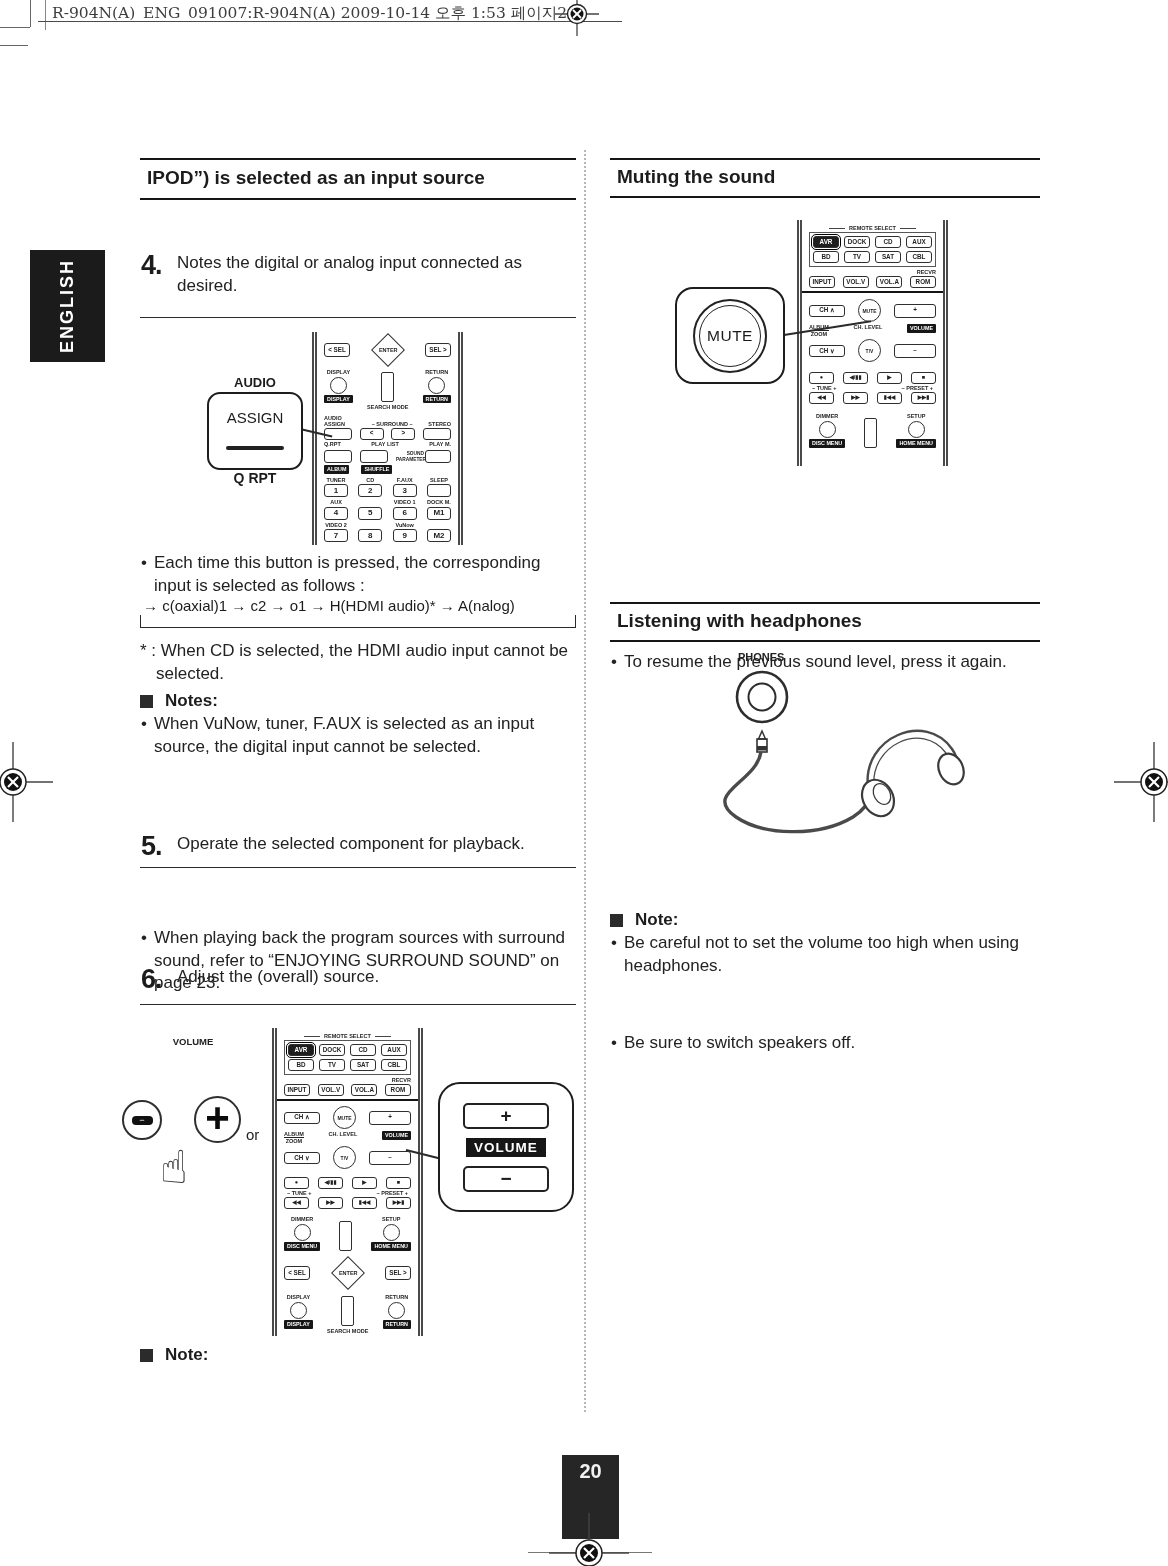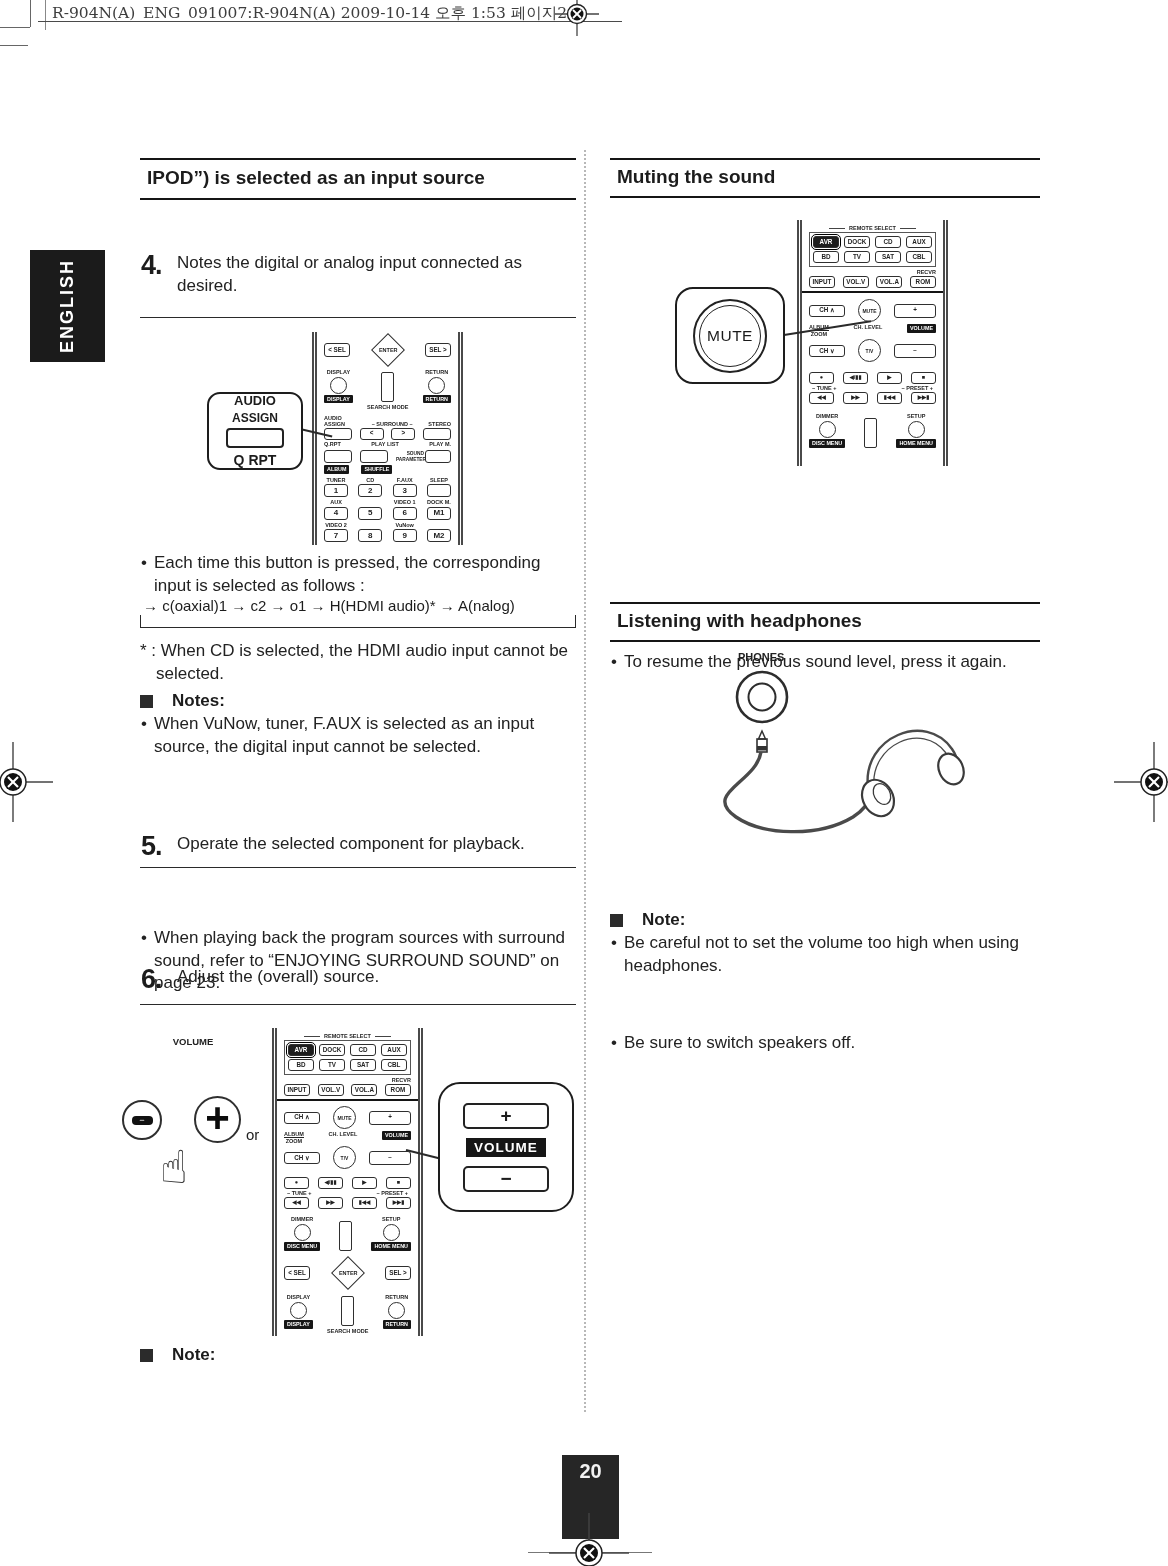--- a/index.html
+++ b/index.html
@@ -6,21 +6,21 @@
   html,body{width:1168px;height:1566px}
   body{position:relative;background:#ffffff;font-family:"Liberation Sans",sans-serif;color:#1c1c1c;overflow:hidden}
   .abs{position:absolute}
   .txt{font-size:17px;line-height:1.33;color:#222}
   .bullet{position:relative;padding-left:14px}
   .bullet::before{content:"•";position:absolute;left:1px;top:0}
   .hang{padding-left:16px;text-indent:-16px}
   .sechead{border-top:2px solid #151515;border-bottom:2px solid #151515;font-weight:bold;font-size:19px;line-height:1.32;padding:5px 2px 8px 7px;background:#fff}
   .stepnum{font-size:27px;font-weight:bold;letter-spacing:-1px}
   .rule{height:0;border-top:1.6px solid #2a2a2a}
-  .notehead{display:flex;align-items:center;gap:19px;font-weight:bold;font-size:17px}
+  .notehead{display:flex;align-items:center;gap:12px;font-weight:bold;font-size:17px}
   .sq{width:13px;height:13px;background:#2b2b2b;display:inline-block;flex:none}
   
   .remote{border-left:5px double #4a4a4a;border-right:5px double #4a4a4a;padding:4px 7px;display:flex;flex-direction:column;background:#fff}
   .rrow{display:flex;align-items:center;justify-content:space-between}
   .b{display:inline-flex;align-items:center;justify-content:center;border:1.3px solid #2f2f2f;border-radius:3px;background:#fff;font-size:6.3px;font-weight:bold;color:#222;height:12px;min-width:26px;padding:0 2px;line-height:1;white-space:nowrap;font-style:normal}
   .b.dark{background:#1d1d1d;color:#fff;outline:1px solid #000;outline-offset:1px}
   .b.num{font-size:8px;height:13px;min-width:24px}
   .b.tp{font-size:5.6px;min-width:25px}
   .tag{background:#161616;color:#fff;font-size:5.4px;font-weight:bold;padding:1.5px 3px;line-height:1;white-space:nowrap;border-radius:1px}
   .lb{font-size:6.3px;font-weight:bold;color:#232323;line-height:1.1;white-space:nowrap}
@@ -206,23 +206,23 @@
         <span class="lb micro">VuNow</span>
         <i class="b num">9</i>
       </div>
     <div class="kcol">
         <span class="lb micro">&nbsp;</span>
         <i class="b num">M2</i>
       </div>
   </div>
 </div>
 
-<div class="abs callout" style="left:207px;top:392px;width:96px;height:78px;border-radius:13px;gap:4px">
+<div class="abs callout" style="left:207px;top:392px;width:96px;height:78px;border-radius:13px;gap:20px">
   <div style="font-size:13px;font-weight:bold;line-height:1.05">AUDIO</div>
-  <div style="font-size:12px;font-weight:bold;line-height:1.05">ASSIGN</div>
+  <div style="font-size:15px;font-weight:normal;line-height:1.05">ASSIGN</div>
   <div style="width:58px;height:20px;border:2px solid #222;border-radius:4px;background:#fff"></div>
   <div style="font-size:14px;font-weight:bold">Q RPT</div>
 </div>
 <div class="abs ptr" style="left:300px;top:428px;width:33px;transform:rotate(13deg)"></div>
 
 <div class="abs txt bullet" style="left:140px;top:552px;width:436px">Each time this button is pressed, the corresponding input is selected as follows :</div>
 
 <div class="abs" style="left:140px;top:597px;width:436px">
   <div style="font-size:15px;padding-left:3px;white-space:nowrap">→ c(oaxial)1  →  c2  →  o1  →  H(HDMI audio)*  →  A(nalog)</div>
   <div style="height:13px;border:1.6px solid #2a2a2a;border-top:none;margin-top:1px"></div>

